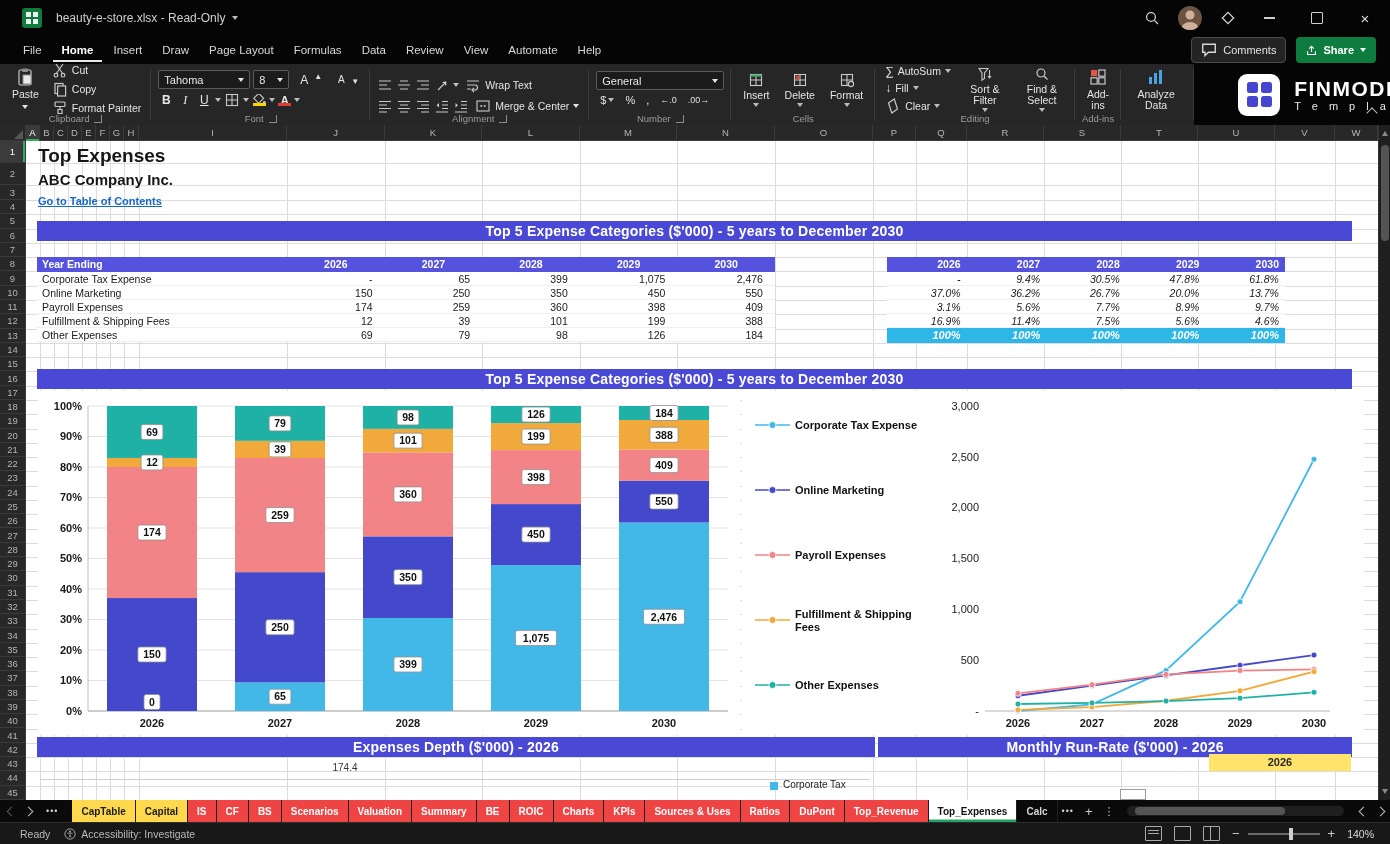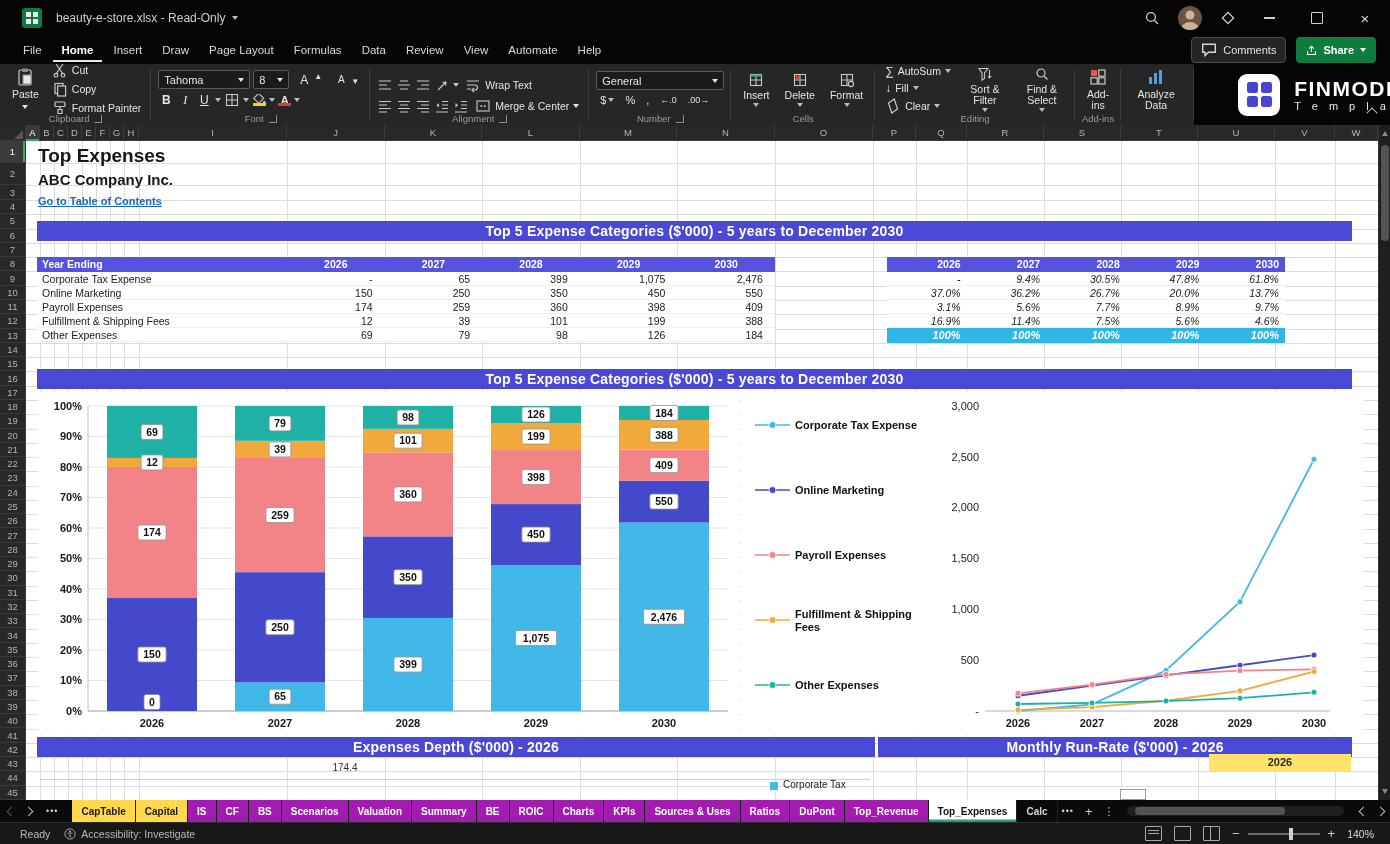--- a/index.html
+++ b/index.html
@@ -111,21 +111,21 @@
   
   .tabbar{position:absolute;top:800px;left:0;width:1390px;height:22px;background:#0a0a0a;display:flex;align-items:center;}
   .tnav{display:flex;align-items:center;gap:10px;margin:0 10px 0 8px;}
   .chev{width:6px;height:6px;border-right:1.5px solid #bdbdbd;border-top:1.5px solid #bdbdbd;display:inline-block;}
   .chev.l{transform:rotate(-135deg);}
   .chev.r{transform:rotate(45deg);}
   .chev.dim{border-color:#5a5a5a;}
   .tab-more{color:#cfcfcf;font-size:9px;letter-spacing:1px;padding:0 4px;}
   .tabs{display:flex;align-items:stretch;height:22px;}
   .tab{display:flex;align-items:center;padding:0 9px;font-size:10px;font-weight:bold;border-right:1px solid #1e1e1e;white-space:nowrap;}
-  .tab.blue{background:#a21caf;color:#fff;}
+  .tab.blue{background:#ef4444;color:#fff;}
   .tab.yellow{background:#ffd84d;color:#1c1c1c;}
   .tab.active{background:#fff;color:#111;box-shadow:inset 0 -2.5px 0 #21a366;}
   .tab.plain{background:transparent;color:#d5d5d5;}
   .tab-add{color:#cfcfcf;font-size:13px;padding:0 7px;}
   .hscroll{position:relative;flex:1;height:10px;margin:0 8px;background:#1f1f1f;border-radius:5px;}
   .hthumb{position:absolute;top:1px;left:8px;width:150px;height:8px;border-radius:4px;background:#545454;}
 
   
   .statusbar{position:absolute;top:822px;left:0;width:1390px;height:22px;background:#181818;border-top:1px solid #2e2e2e;
     display:flex;align-items:center;color:#b9b9b9;font-size:10.5px;box-sizing:border-box;}

